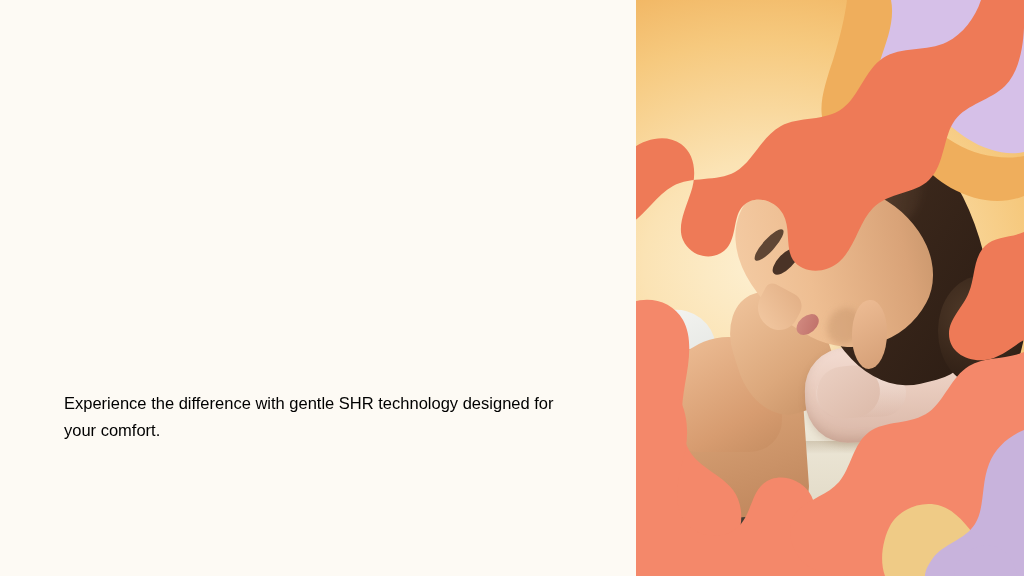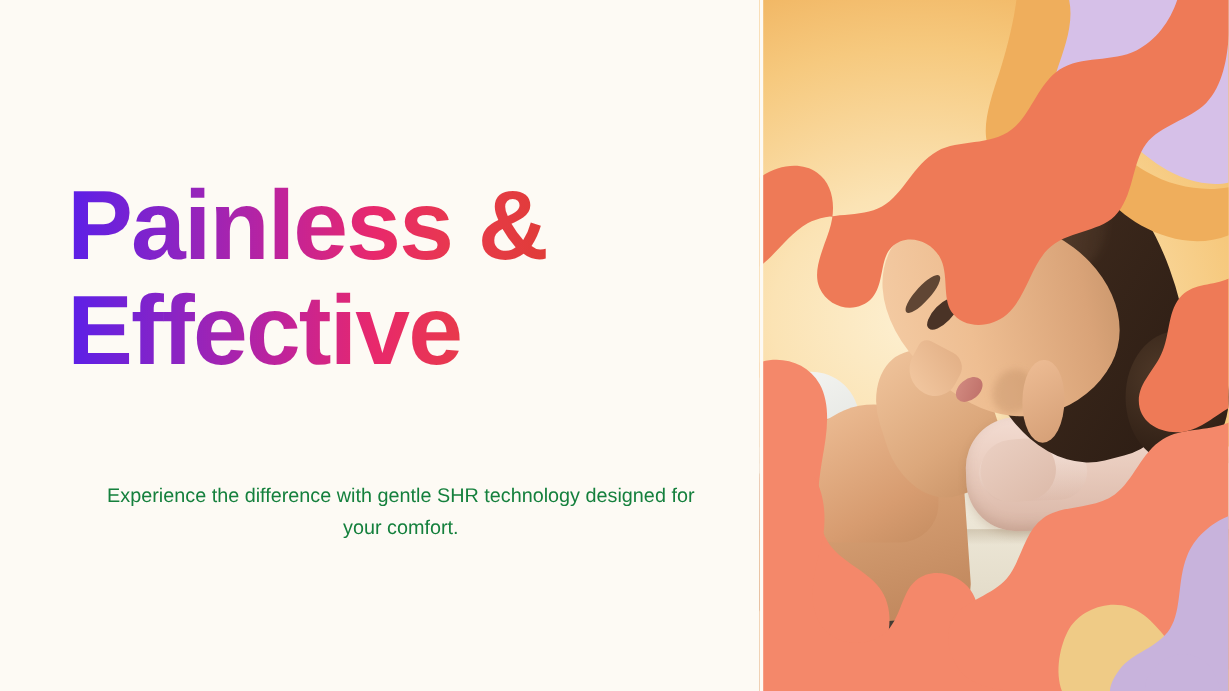--- a/index.html
+++ b/index.html
@@ -53,28 +53,27 @@
     -webkit-background-clip: text;
     background-clip: text;
     -webkit-text-fill-color: transparent;
     color: transparent;
   }
 
   .subtitle {
     position: absolute;
     left: 56px;
     top: 382px;
-    margin: 18px;
+    margin: 8px;
     width: 520px;
     font-size: 16.5px;
     line-height: 1.62;
     font-weight: 400;
-    color: #15803d;
+    color: #000000;
     font-family: "Liberation Sans", sans-serif;
-    text-align: center;
   }
 
   
   .right-panel {
     position: relative;
     width: 391px;
     height: 576px;
     flex: 0 0 391px;
     overflow: hidden;
     background: #F2B45F;
@@ -351,24 +350,20 @@
     pointer-events: none;
   }
 </style>
 </head>
 <body>
 
 <div class="slide">
 
   <section class="left-panel">
 
-    <h1 class="headline">
-      <span class="headline-line">Painless &amp;</span>
-      <span class="headline-line">Effective</span>
-    </h1>
 
     <p class="subtitle">Experience the difference with gentle SHR technology designed for your comfort.</p>
 
   </section>
 
   <aside class="right-panel">
 
     <div class="photo-stage">
       <div class="photo-backdrop"></div>
 

